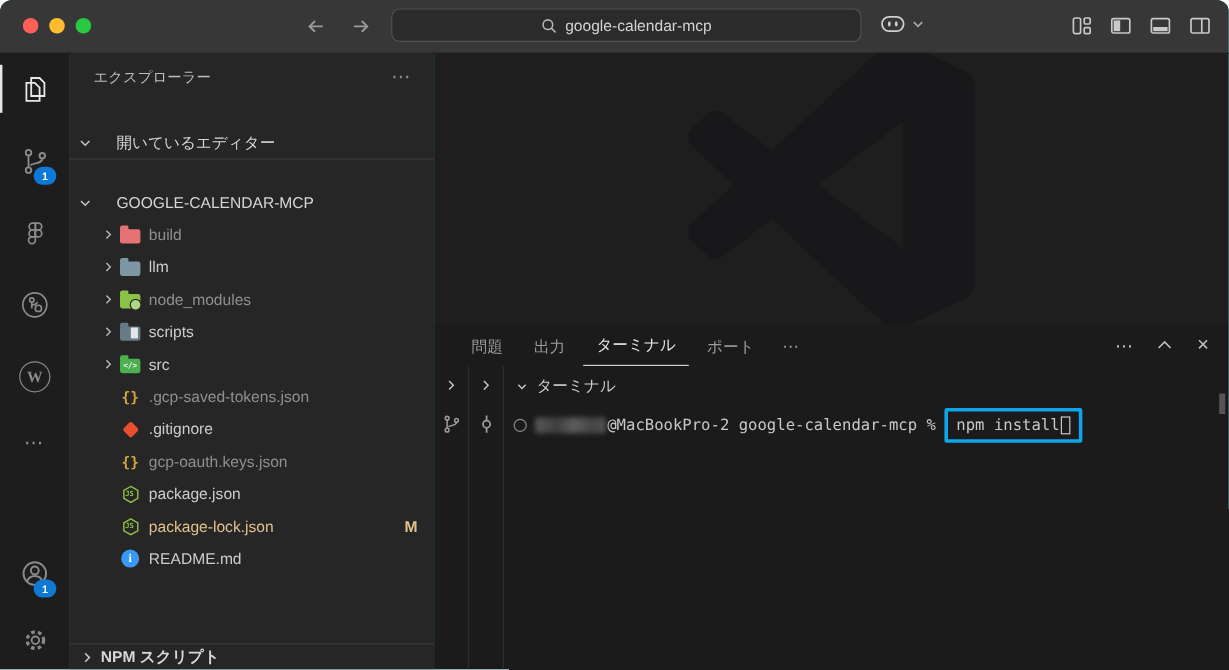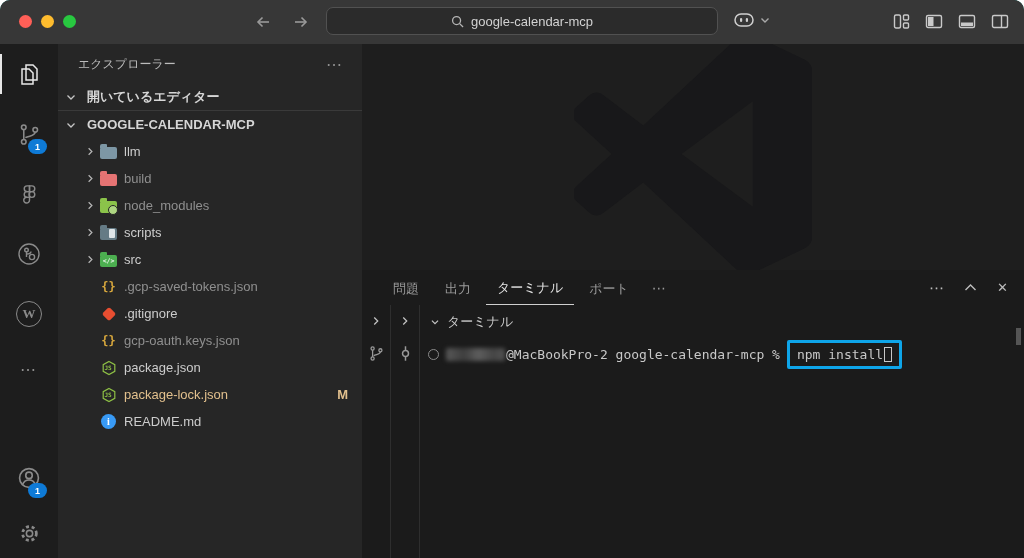--- a/index.html
+++ b/index.html
@@ -30,21 +30,21 @@
             color:#fff;font-size:9px;font-weight:bold;display:flex;align-items:center;justify-content:center;padding:0 2px;}
   .ab-spacer{flex:1;}
   .wp-circle{width:24px;height:24px;border:1.6px solid #8a8a8a;border-radius:50%;display:flex;align-items:center;
              justify-content:center;color:#8a8a8a;font-family:"Liberation Serif",serif;font-size:13px;font-weight:bold;}
   .dots{color:#8f8f8f;font-size:16px;letter-spacing:2px;}
 
   
   .sidebar{position:absolute;left:58px;top:44px;width:304px;bottom:0;background:#262626;color:#cccccc;font-size:13px;}
   .sb-head{height:40px;display:flex;align-items:center;justify-content:space-between;padding:0 18px 0 20px;
            color:#bcbcbc;font-size:12px;}
-  .sb-sec{height:27px;display:flex;align-items:center;gap:8px;padding-left:5px;font-weight:bold;color:#d6d6d6;}
+  .sb-sec{height:27px;display:flex;align-items:center;gap:18px;padding-left:5px;font-weight:normal;color:#d6d6d6;margin-top:22px;}
   .sb-sec.bordered{border-bottom:1px solid #3a3a3a;box-sizing:border-box;}
   .tree .row{height:27px;display:flex;align-items:center;padding-left:25px;}
   .row .chev{width:17px;flex:none;display:flex;align-items:center;}
   .row .spacer{width:17px;flex:none;}
   .label{white-space:nowrap;}
   .dim .label{color:#8f8f8f;}
   .mod .label{color:#e2c08d;}
   .m-badge{margin-left:auto;margin-right:14px;color:#e2c08d;font-weight:bold;font-size:13px;}
   .npm-sec{position:absolute;left:0;right:0;bottom:0;height:21px;border-top:1px solid #3a3a3a;background:#262626;
            display:flex;align-items:center;gap:3px;padding-left:7px;font-weight:bold;color:#d6d6d6;}
@@ -239,38 +239,38 @@
     </div>
 
     <div class="sb-sec">
       <svg width="16" height="16" viewBox="0 0 16 16" fill="none" stroke="#c5c5c5" stroke-width="1.3">
           <path d="M4.5 6.5 8 10l3.5-3.5"></path>
         </svg>
       <span>GOOGLE-CALENDAR-MCP</span>
     </div>
 
     <div class="tree">
-      <div class="row">
-        <span class="chev">
-            <svg width="15" height="15" viewBox="0 0 16 16" fill="none" stroke="#b5b5b5" stroke-width="1.3">
-              <path d="M6 4.5 9.5 8 6 11.5"></path>
-            </svg>
-          </span>
-        <span class="fold f-llm"></span>
-        <span class="label">llm</span>
-      </div>
       <div class="row dim">
         <span class="chev">
             <svg width="15" height="15" viewBox="0 0 16 16" fill="none" stroke="#b5b5b5" stroke-width="1.3">
               <path d="M6 4.5 9.5 8 6 11.5"></path>
             </svg>
           </span>
         <span class="fold f-build"></span>
         <span class="label">build</span>
       </div>
+      <div class="row">
+        <span class="chev">
+            <svg width="15" height="15" viewBox="0 0 16 16" fill="none" stroke="#b5b5b5" stroke-width="1.3">
+              <path d="M6 4.5 9.5 8 6 11.5"></path>
+            </svg>
+          </span>
+        <span class="fold f-llm"></span>
+        <span class="label">llm</span>
+      </div>
       <div class="row dim">
         <span class="chev">
             <svg width="15" height="15" viewBox="0 0 16 16" fill="none" stroke="#b5b5b5" stroke-width="1.3">
               <path d="M6 4.5 9.5 8 6 11.5"></path>
             </svg>
           </span>
         <span class="fold f-node"></span>
         <span class="label">node_modules</span>
       </div>
       <div class="row">
@@ -337,20 +337,26 @@
       </div>
       <div class="row">
         <span class="spacer"></span>
         <span class="ficon">
             <span class="g-readme">i</span>
           </span>
         <span class="label">README.md</span>
       </div>
     </div>
 
+    <div class="npm-sec">
+      <svg width="16" height="16" viewBox="0 0 16 16" fill="none" stroke="#c5c5c5" stroke-width="1.3">
+          <path d="M6 4.5 9.5 8 6 11.5"></path>
+        </svg>
+      <span>NPM スクリプト</span>
+    </div>
   </div>
 
   <div class="editor">
     <svg width="238" height="238" viewBox="0 0 100 100" style="margin-top:-6px">
       <path fill="#18181a" fill-rule="evenodd" d="M75.9.3 96.8 10.3c2.1 1 3.5 3.2 3.5 5.6v68.2c0 2.4-1.4 4.6-3.5 5.6l-20.9 10c-2.3 1.1-5 .9-7.1-.7L29.1 62 12 75a4.2 4.2 0 0 1-5.4-.2L1 69.7a4.2 4.2 0 0 1 0-6.2L15.8 50 1 36.5a4.2 4.2 0 0 1 0-6.2l5.6-5.1A4.2 4.2 0 0 1 12 25l17.1 13L68.8 1a6.3 6.3 0 0 1 7.1-.7ZM75.1 27.8 45.2 50l29.9 22.2Z"></path>
     </svg>
   </div>
 
   <div class="panel">
     <div class="tabbar">

